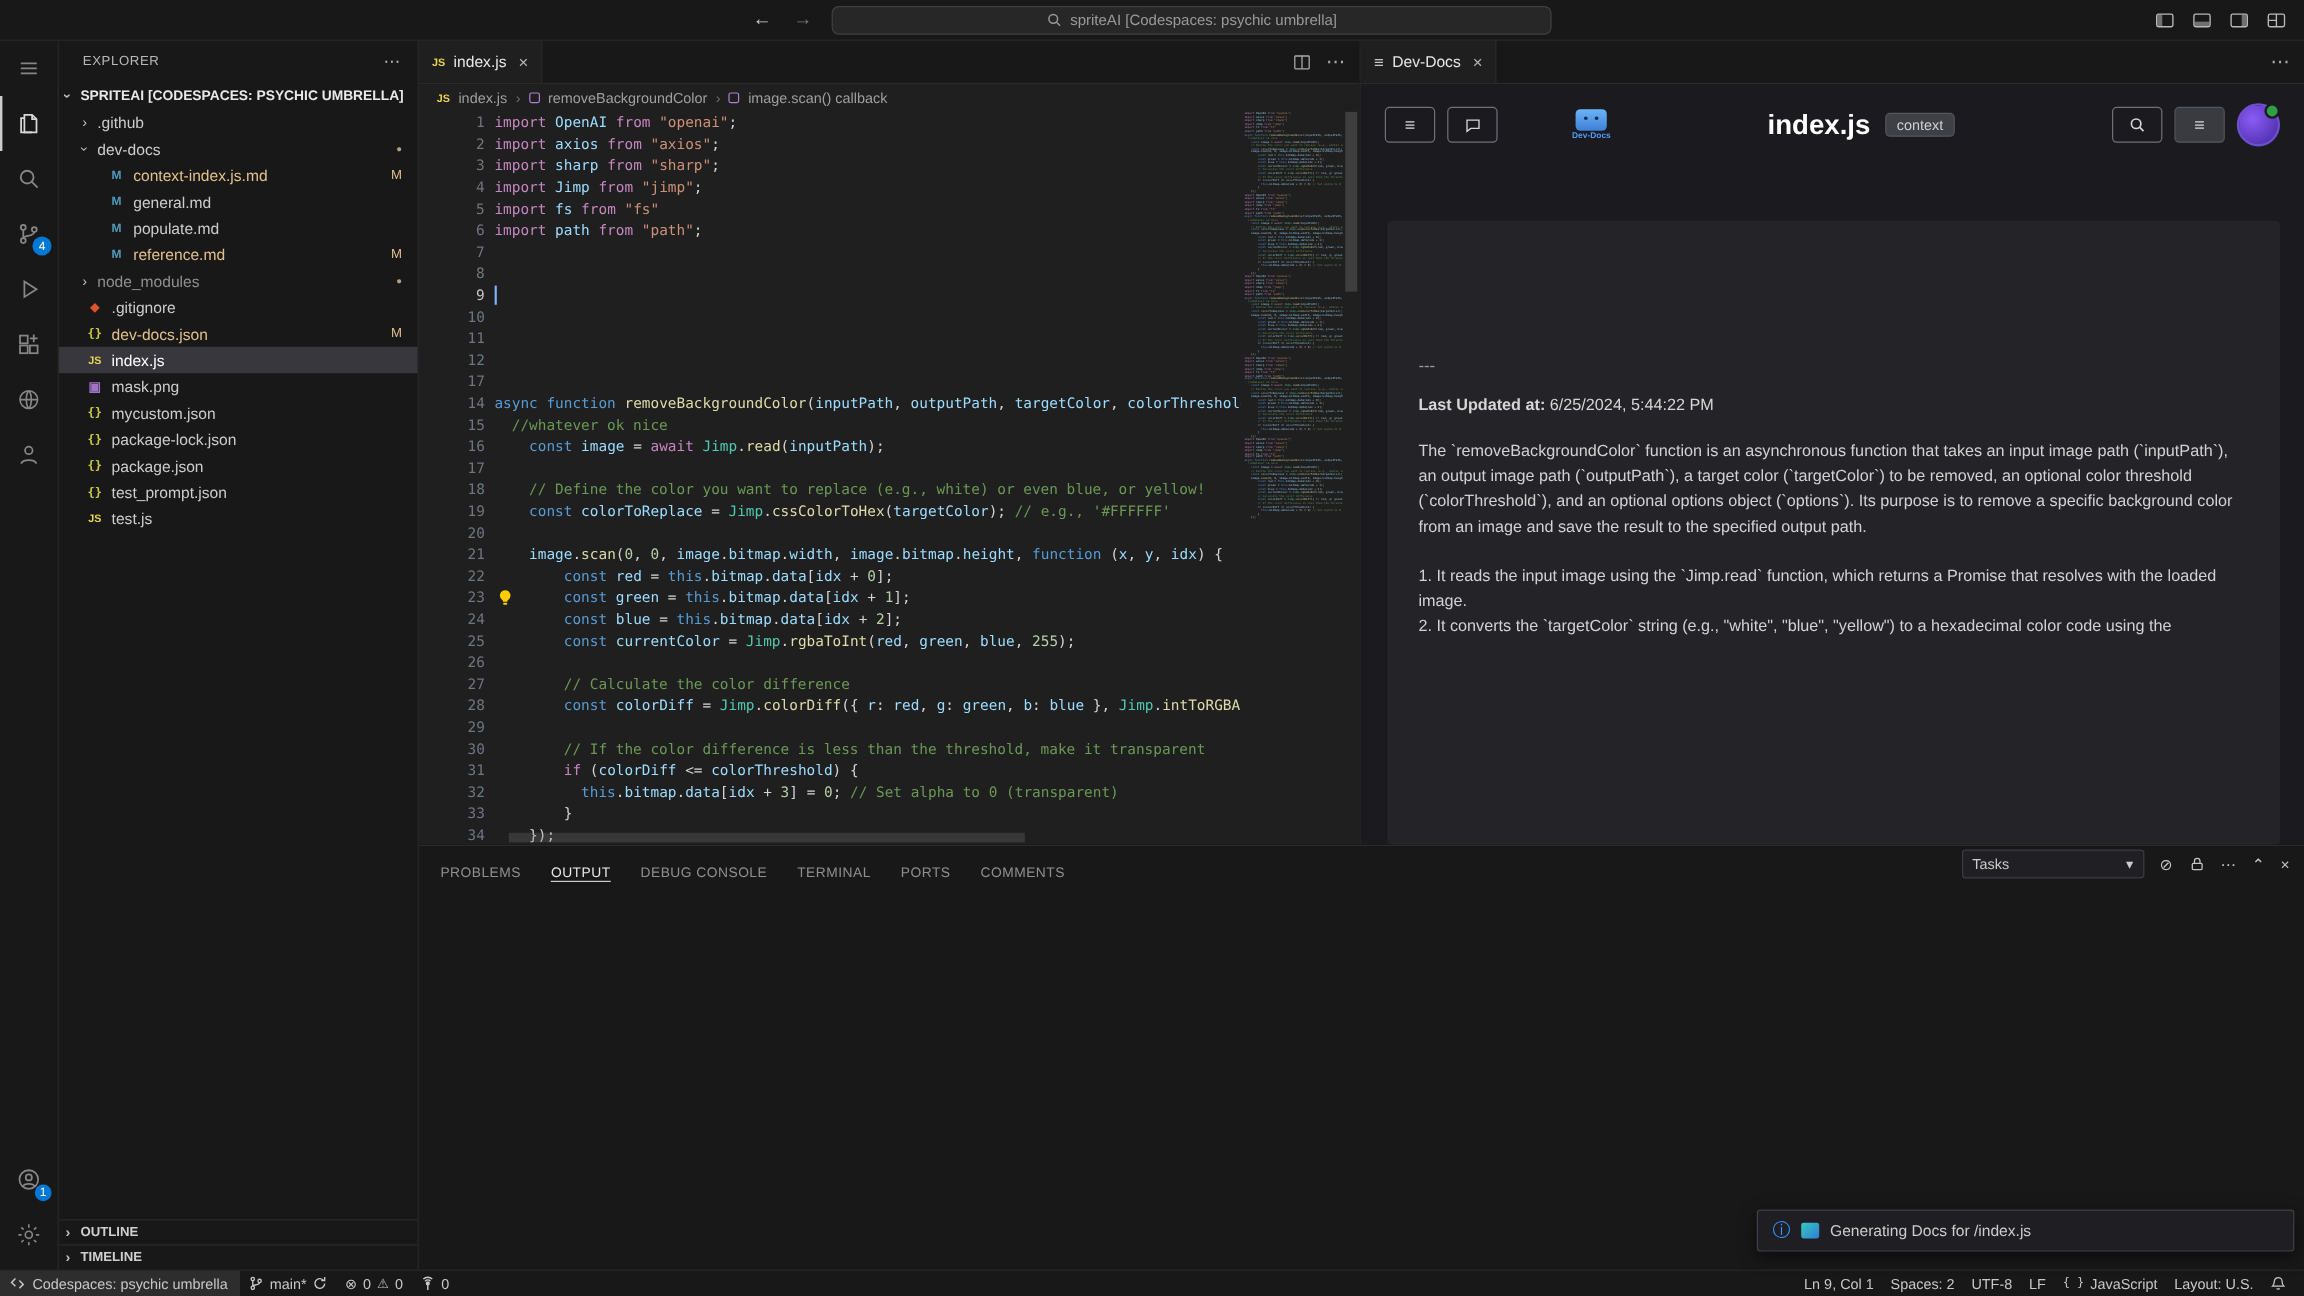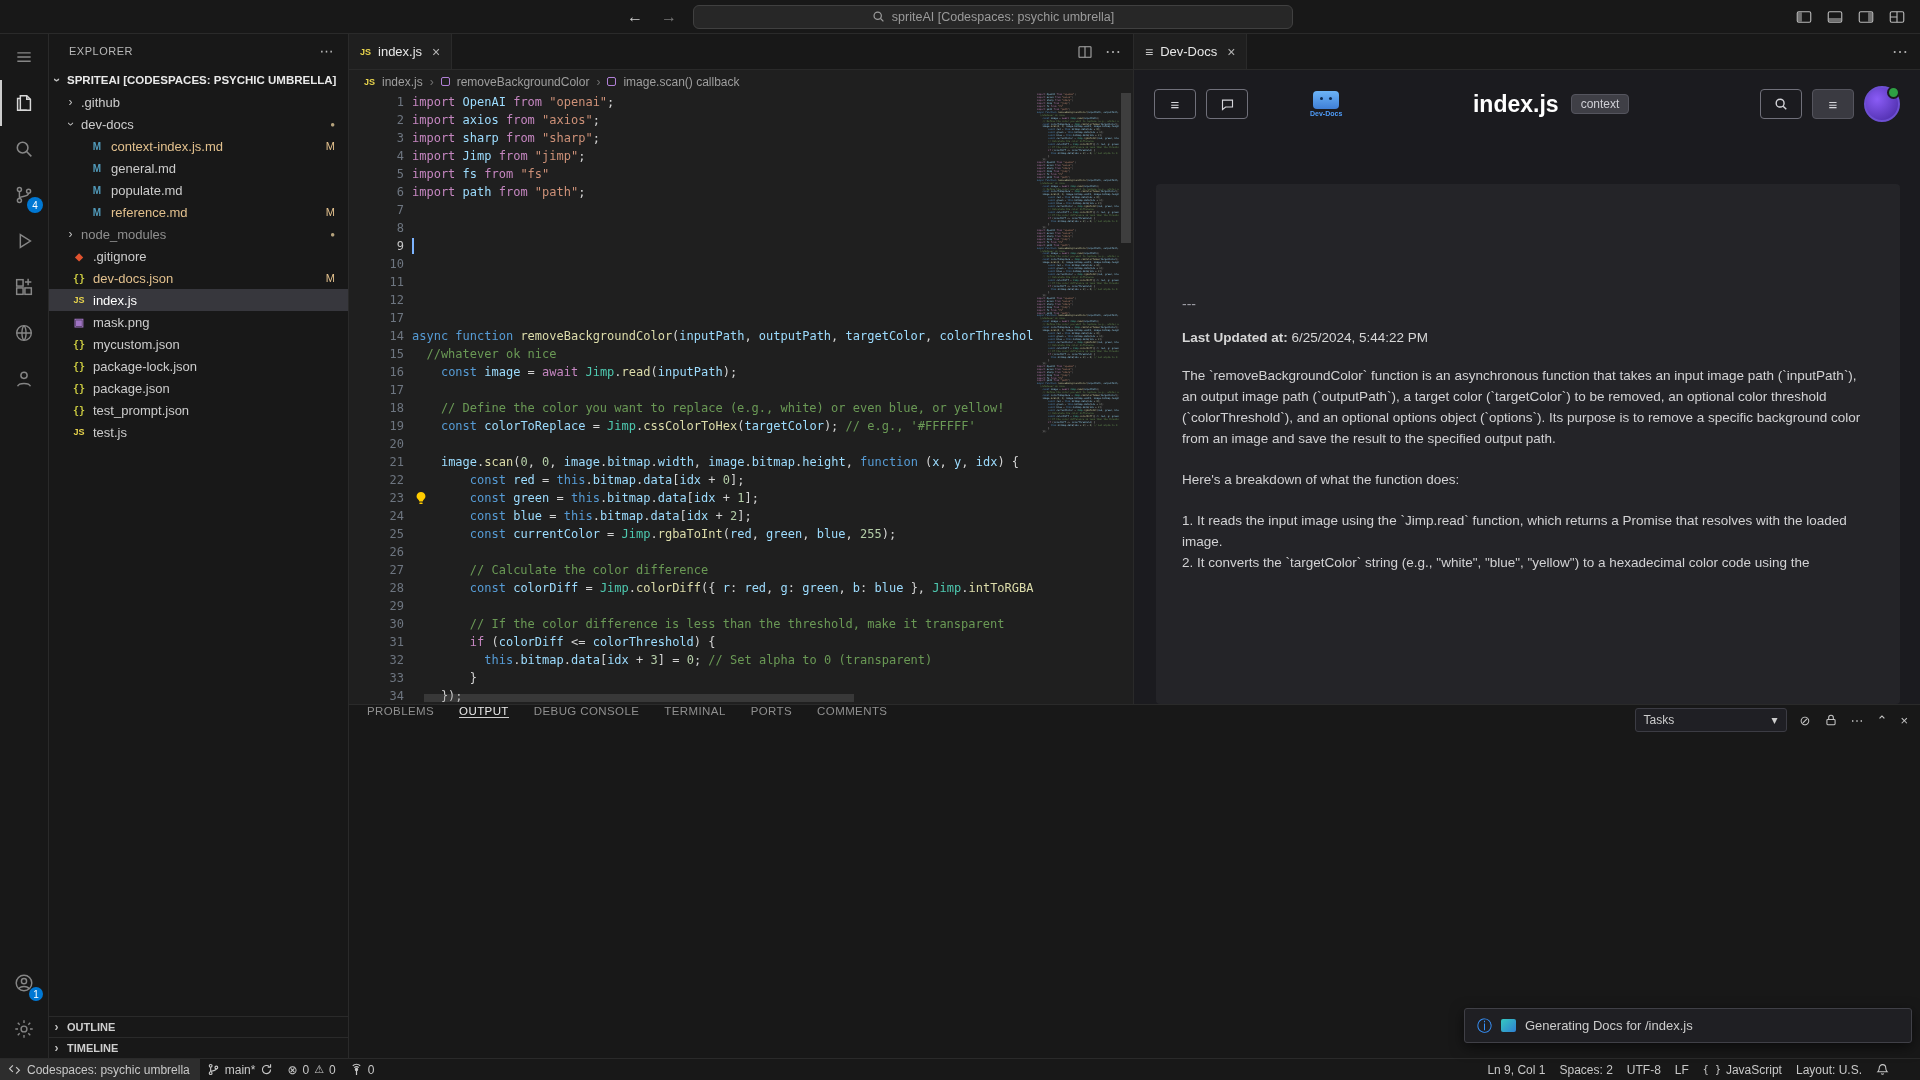--- a/index.html
+++ b/index.html
@@ -117,21 +117,21 @@
   .panel-right { margin-left:auto; display:flex; align-items:center; gap:13px; color:#c5c5c5; }
   .tasks-select { display:flex; align-items:center; justify-content:space-between; width:152px; height:24px; background:#1f1f24;
     border:1px solid #3c3c44; border-radius:3px; padding:0 8px; font-size:12px; color:#cccccc; cursor:pointer; }
   .picon { font-size:13px; cursor:pointer; }
 
   
   .statusbar { position:absolute; left:0; bottom:0; width:1920px; height:22px; background:#181818; border-top:1px solid #2a2a2a;
     display:flex; align-items:center; font-size:12px; color:#c8c8c8; z-index:30; }
   .remote-chip { display:flex; align-items:center; gap:6px; background:#2d2d2d; height:100%; padding:0 10px 0 8px; cursor:pointer; }
   .sb-item { display:flex; align-items:center; gap:5px; padding:0 7px; height:100%; cursor:pointer; }
-  .sb-right { margin-left:auto; display:flex; align-items:center; height:100%; padding-right:24px; }
+  .sb-right { margin-left:auto; display:flex; align-items:center; height:100%; padding-right:8px; }
 
   
   .toast { position:absolute; right:8px; bottom:37px; width:448px; height:35px; background:#1f1f23; border:1px solid #404047;
     border-radius:3px; box-shadow:0 4px 14px rgba(0,0,0,.55); display:flex; align-items:center; gap:9px; padding:0 12px;
     font-size:13px; color:#cccccc; z-index:40; }
   .info-ic { color:#3794ff; font-size:15px; line-height:1; }
   .docs-ic { width:15px; height:13px; border-radius:2px; background:linear-gradient(135deg,#35c9c0,#2f7fd3); flex-shrink:0; }
 </style>
 </head>
 <body>
@@ -653,31 +653,30 @@
         <div class="dd-avatar"></div>
       </div>
     </div>
     <div class="dd-card">
       <div class="dd-divider">---</div>
       <div class="dd-meta">
         <b>Last Updated at:</b><span> 6/25/2024, 5:44:22 PM</span>
       </div>
       <div id="dd-body">
           <div class="dd-p">The `removeBackgroundColor` function is an asynchronous function that takes an input image path (`inputPath`), an output image path (`outputPath`), a target color (`targetColor`) to be removed, an optional color threshold (`colorThreshold`), and an optional options object (`options`). Its purpose is to remove a specific background color from an image and save the result to the specified output path.</div>
-          <div class="dd-p">Here's a breakdown of what the function does:</div>
           <div class="dd-p">1. It reads the input image using the `Jimp.read` function, which returns a Promise that resolves with the loaded image.
 2. It converts the `targetColor` string (e.g., "white", "blue", "yellow") to a hexadecimal color code using the</div>
         </div>
     </div>
   </div>
 </div>
 
 <div class="panel">
   <div class="panel-header">
-    <div id="panel-tabs" style="display:flex;align-items:flex-start">
+    <div id="panel-tabs" style="display:flex;align-items:flex-end">
         <div class="ptab">PROBLEMS</div>
         <div class="ptab active">OUTPUT</div>
         <div class="ptab">DEBUG CONSOLE</div>
         <div class="ptab">TERMINAL</div>
         <div class="ptab">PORTS</div>
         <div class="ptab">COMMENTS</div>
       </div>
     <div class="panel-right">
       <div class="tasks-select">
         <span>Tasks</span>

